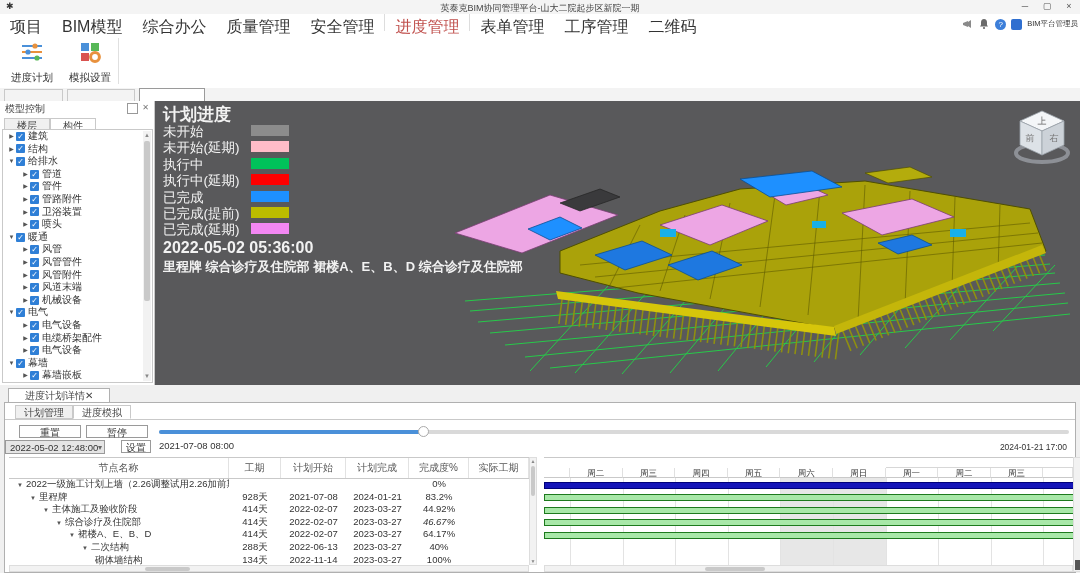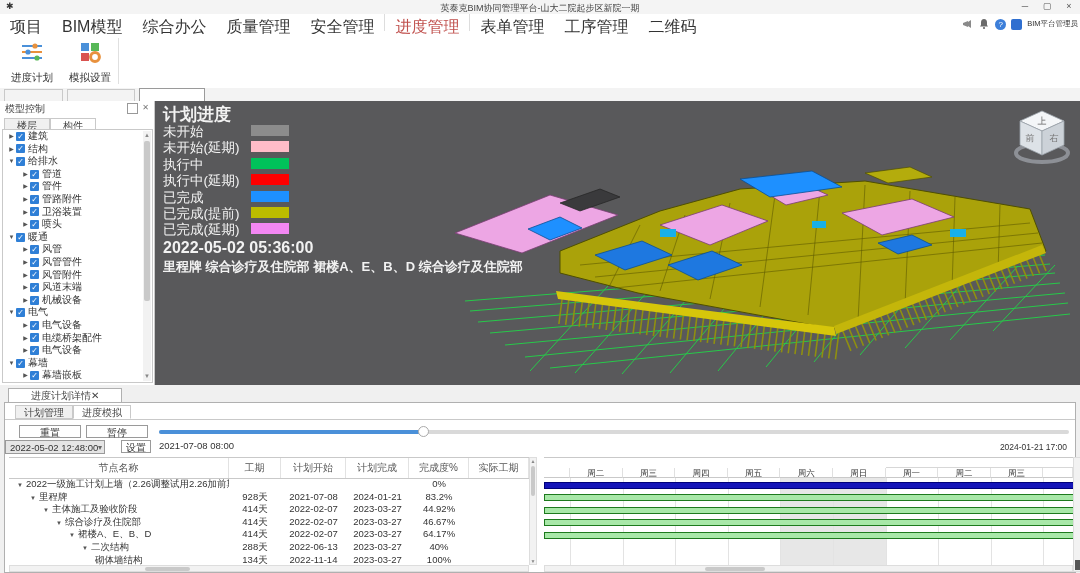--- a/index.html
+++ b/index.html
@@ -49,21 +49,21 @@
   .vscroll .thumb{position:absolute;left:1px;width:6px;background:#c9c9c9;border-radius:2px;}
   
   .viewport{position:absolute;left:155px;top:0;width:925px;height:284px;background:#59595b;overflow:hidden;}
   .legend-title{position:absolute;left:8px;top:2px;font-size:17px;font-weight:bold;color:#f2f2f2;}
   .legend-item{position:absolute;left:8px;height:16px;color:#f2f2f2;font-size:13.5px;}
   .legend-item .sw{position:absolute;left:88px;top:2px;width:38px;height:11px;}
   .vp-time{position:absolute;left:8px;top:138px;font-size:16px;font-weight:bold;color:#f2f2f2;}
   .vp-milestone{position:absolute;left:8px;top:157px;font-size:13px;font-weight:bold;color:#f2f2f2;white-space:nowrap;}
   
   .bottom{position:absolute;left:0;top:385px;width:1080px;height:188px;background:#f0f0f0;}
-  .detail-tab{position:absolute;left:8px;top:3px;height:14px;padding:0 22px;background:#fff;border:1px solid #b0b0b0;border-bottom:none;font-size:10px;color:#444;line-height:14px;box-sizing:border-box;}
+  .detail-tab{position:absolute;left:8px;top:3px;height:14px;padding:0 16px;background:#fff;border:1px solid #b0b0b0;border-bottom:none;font-size:10px;color:#444;line-height:14px;box-sizing:border-box;}
   .detail-panel{position:absolute;left:4px;top:17px;width:1072px;height:171px;background:#fff;border:1px solid #b0b0b0;box-sizing:border-box;}
   .subtab{position:absolute;top:2px;height:14px;padding:0 8px;font-size:10px;color:#444;line-height:14px;background:#f0f0f0;border:1px solid #c9c9c9;box-sizing:border-box;}
   .subtab.active{background:#fff;border-bottom-color:#fff;z-index:2;}
   .subtab-line{position:absolute;left:0;top:16px;width:100%;height:1px;background:#c9c9c9;}
   .btn{position:absolute;height:13px;background:#fff;border:1px solid #9a9a9a;font-size:10px;color:#333;text-align:center;line-height:13px;box-sizing:border-box;}
   .dt-input{position:absolute;left:0;top:37px;width:100px;height:14px;border:1px solid #9a9a9a;font-size:9.5px;color:#333;line-height:14px;box-sizing:border-box;padding-left:4px;background:#e5e5e5;}
   .dt-input .dd{position:absolute;right:2px;top:0;font-size:8px;color:#666;}
   .slider-track{position:absolute;left:154px;top:27px;width:910px;height:4px;background:#d9d9d9;border-radius:2px;}
   .slider-fill{position:absolute;left:0;top:0;height:4px;background:#4a90d9;border-radius:2px;}
   .slider-thumb{position:absolute;top:-4px;width:11px;height:11px;border-radius:50%;background:#fff;border:1px solid #aaa;box-sizing:border-box;}
@@ -335,21 +335,21 @@
               <div class="scell" style="left: 272px; width: 65px;">2022-02-07</div>
               <div class="scell" style="left: 337px; width: 63px;">2023-03-27</div>
               <div class="scell" style="left: 400px; width: 60px;">44.92%</div>
               <div class="scell" style="left: 460px; width: 60px;"></div>
             </div>
             <div class="srow" style="top: 37.8px;">
               <div class="scell sname" style="left: 0px; width: 173px; padding-left: 47px;"><span class="sarr">▼</span><span>综合诊疗及住院部</span></div>
               <div class="scell" style="left: 220px; width: 52px;">414天</div>
               <div class="scell" style="left: 272px; width: 65px;">2022-02-07</div>
               <div class="scell" style="left: 337px; width: 63px;">2023-03-27</div>
-              <div class="scell" style="left: 400px; width: 60px;">46.67%</div>
+              <div class="scell" style="left: 400px; width: 60px; font-style: italic;">46.67%</div>
               <div class="scell" style="left: 460px; width: 60px;"></div>
             </div>
             <div class="srow" style="top: 50.4px;">
               <div class="scell sname" style="left: 0px; width: 160px; padding-left: 60px;"><span class="sarr">▼</span><span>裙楼A、E、B、D</span></div>
               <div class="scell" style="left: 220px; width: 52px;">414天</div>
               <div class="scell" style="left: 272px; width: 65px;">2022-02-07</div>
               <div class="scell" style="left: 337px; width: 63px;">2023-03-27</div>
               <div class="scell" style="left: 400px; width: 60px;">64.17%</div>
               <div class="scell" style="left: 460px; width: 60px;"></div>
             </div>

